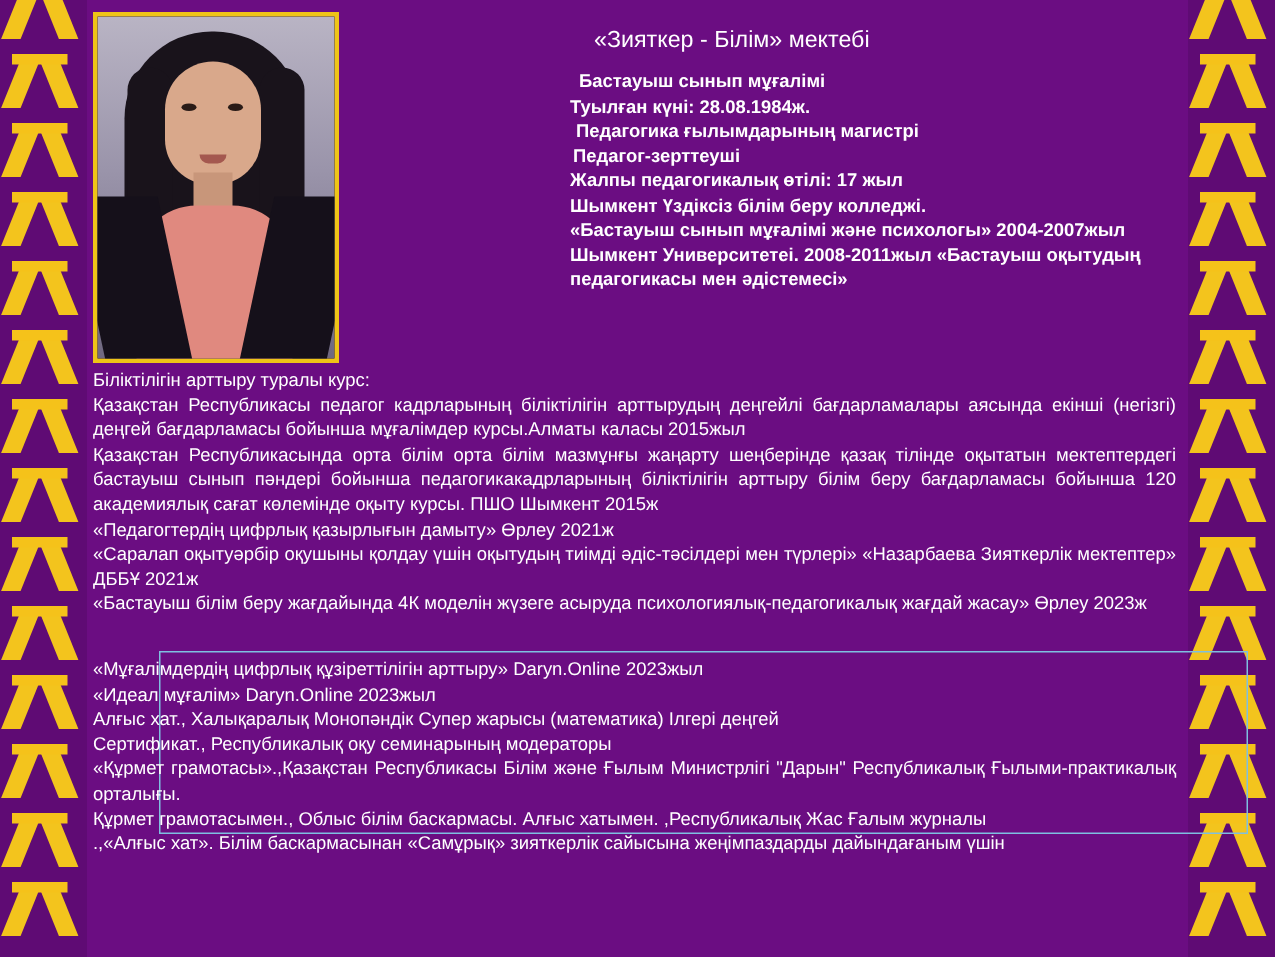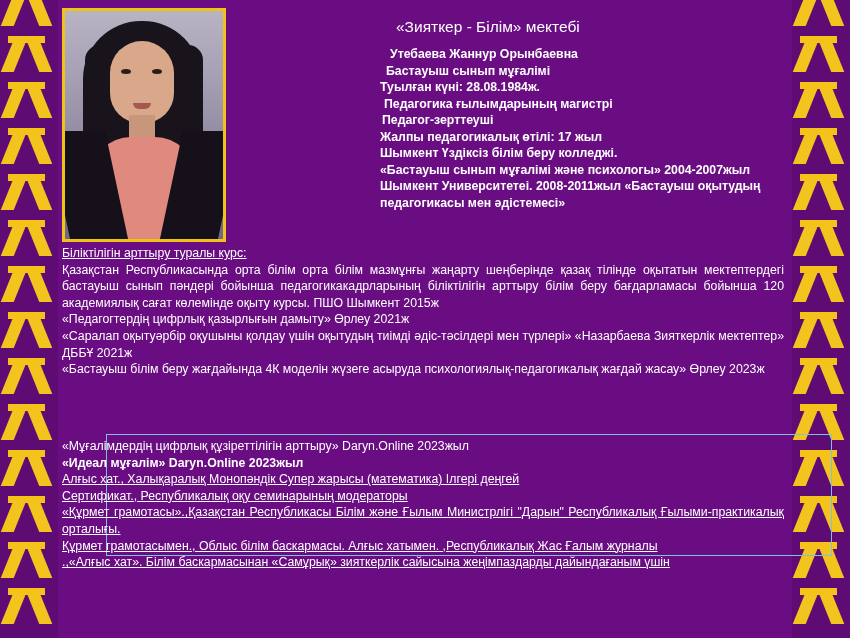--- a/index.html
+++ b/index.html
@@ -183,22 +183,22 @@
     top: 245px;
     width: 722px;
     color: #ffffff;
   }
   .b-line {
     font-size: 12.3px;
     line-height: 16.6px;
     text-align: justify;
     margin: 0;
   }
-  .b-line.bold { font-weight: bold; }
-  .u { text-decoration: underline; }
+  .b-line.bold { font-weight: normal; }
+  .u { }
 
   
   .box {
     position: absolute;
     left: 48px;
     top: 434px;
     width: 726px;
     height: 122px;
     border: 1px solid #7fbfe0;
     box-sizing: border-box;
@@ -371,34 +371,34 @@
     <div class="eye r"></div>
     <div class="mouth"></div>
     <div class="neck"></div>
     <div class="blouse"></div>
     <div class="jacket-l"></div>
     <div class="jacket-r"></div>
   </div>
 
   <div class="header">
     <div class="school-title">«Зияткер - Білім» мектебі</div>
-    <div class="header-line" style="margin-left:10px">Утебаева Жаннур Орынбаевна</div>
     <div class="header-line" style="margin-left:6px">Бастауыш сынып мұғалімі</div>
     <div class="header-line">Туылған күні: 28.08.1984ж.</div>
     <div class="header-line" style="margin-left:4px">Педагогика ғылымдарының магистрі</div>
     <div class="header-line" style="margin-left:2px">Педагог-зерттеуші</div>
     <div class="header-line">Жалпы педагогикалық өтілі: 17 жыл</div>
     <div class="header-line">Шымкент Үздіксіз білім беру колледжі.</div>
     <div class="header-line">«Бастауыш сынып мұғалімі және психологы» 2004-2007жыл</div>
     <div class="header-line">Шымкент Университетеі. 2008-2011жыл «Бастауыш оқытудың</div>
     <div class="header-line">педагогикасы мен әдістемесі»</div>
   </div>
 
   <div class="body-block">
     <p class="b-line u">Біліктілігін  арттыру туралы курс:</p>
+    <p class="b-line">Қазақстан Республикасы педагог кадрларының біліктілігін  арттырудың деңгейлі бағдарламалары  аясында екінші (негізгі)  деңгей бағдарламасы бойынша мұғалімдер курсы.Алматы каласы 2015жыл</p>
     <p class="b-line">Қазақстан  Республикасында орта білім орта білім мазмұнғы жаңарту шеңберінде қазақ тілінде  оқытатын мектептердегі бастауыш  сынып пәндері бойынша педагогикакадрларының біліктілігін  арттыру білім  беру бағдарламасы бойынша 120 академиялық  сағат көлемінде  оқыту курсы.  ПШО  Шымкент   2015ж</p>
     <p class="b-line">«Педагогтердің  цифрлық қазырлығын дамыту»  Өрлеу 2021ж</p>
     <p class="b-line">«Саралап оқытуәрбір  оқушыны қолдау үшін оқытудың тиімді әдіс-тәсілдері  мен түрлері» «Назарбаева Зияткерлік мектептер»  ДББҰ 2021ж</p>
     <p class="b-line">«Бастауыш  білім  беру жағдайында 4К моделін жүзеге асыруда психологиялық-педагогикалық жағдай жасау»  Өрлеу 2023ж</p>
   </div>
 
   <div class="box"></div>
 
   <div class="tail-block">
     <p class="b-line">«Мұғалімдердің  цифрлық құзіреттілігін  арттыру»  Daryn.Online  2023жыл</p>

